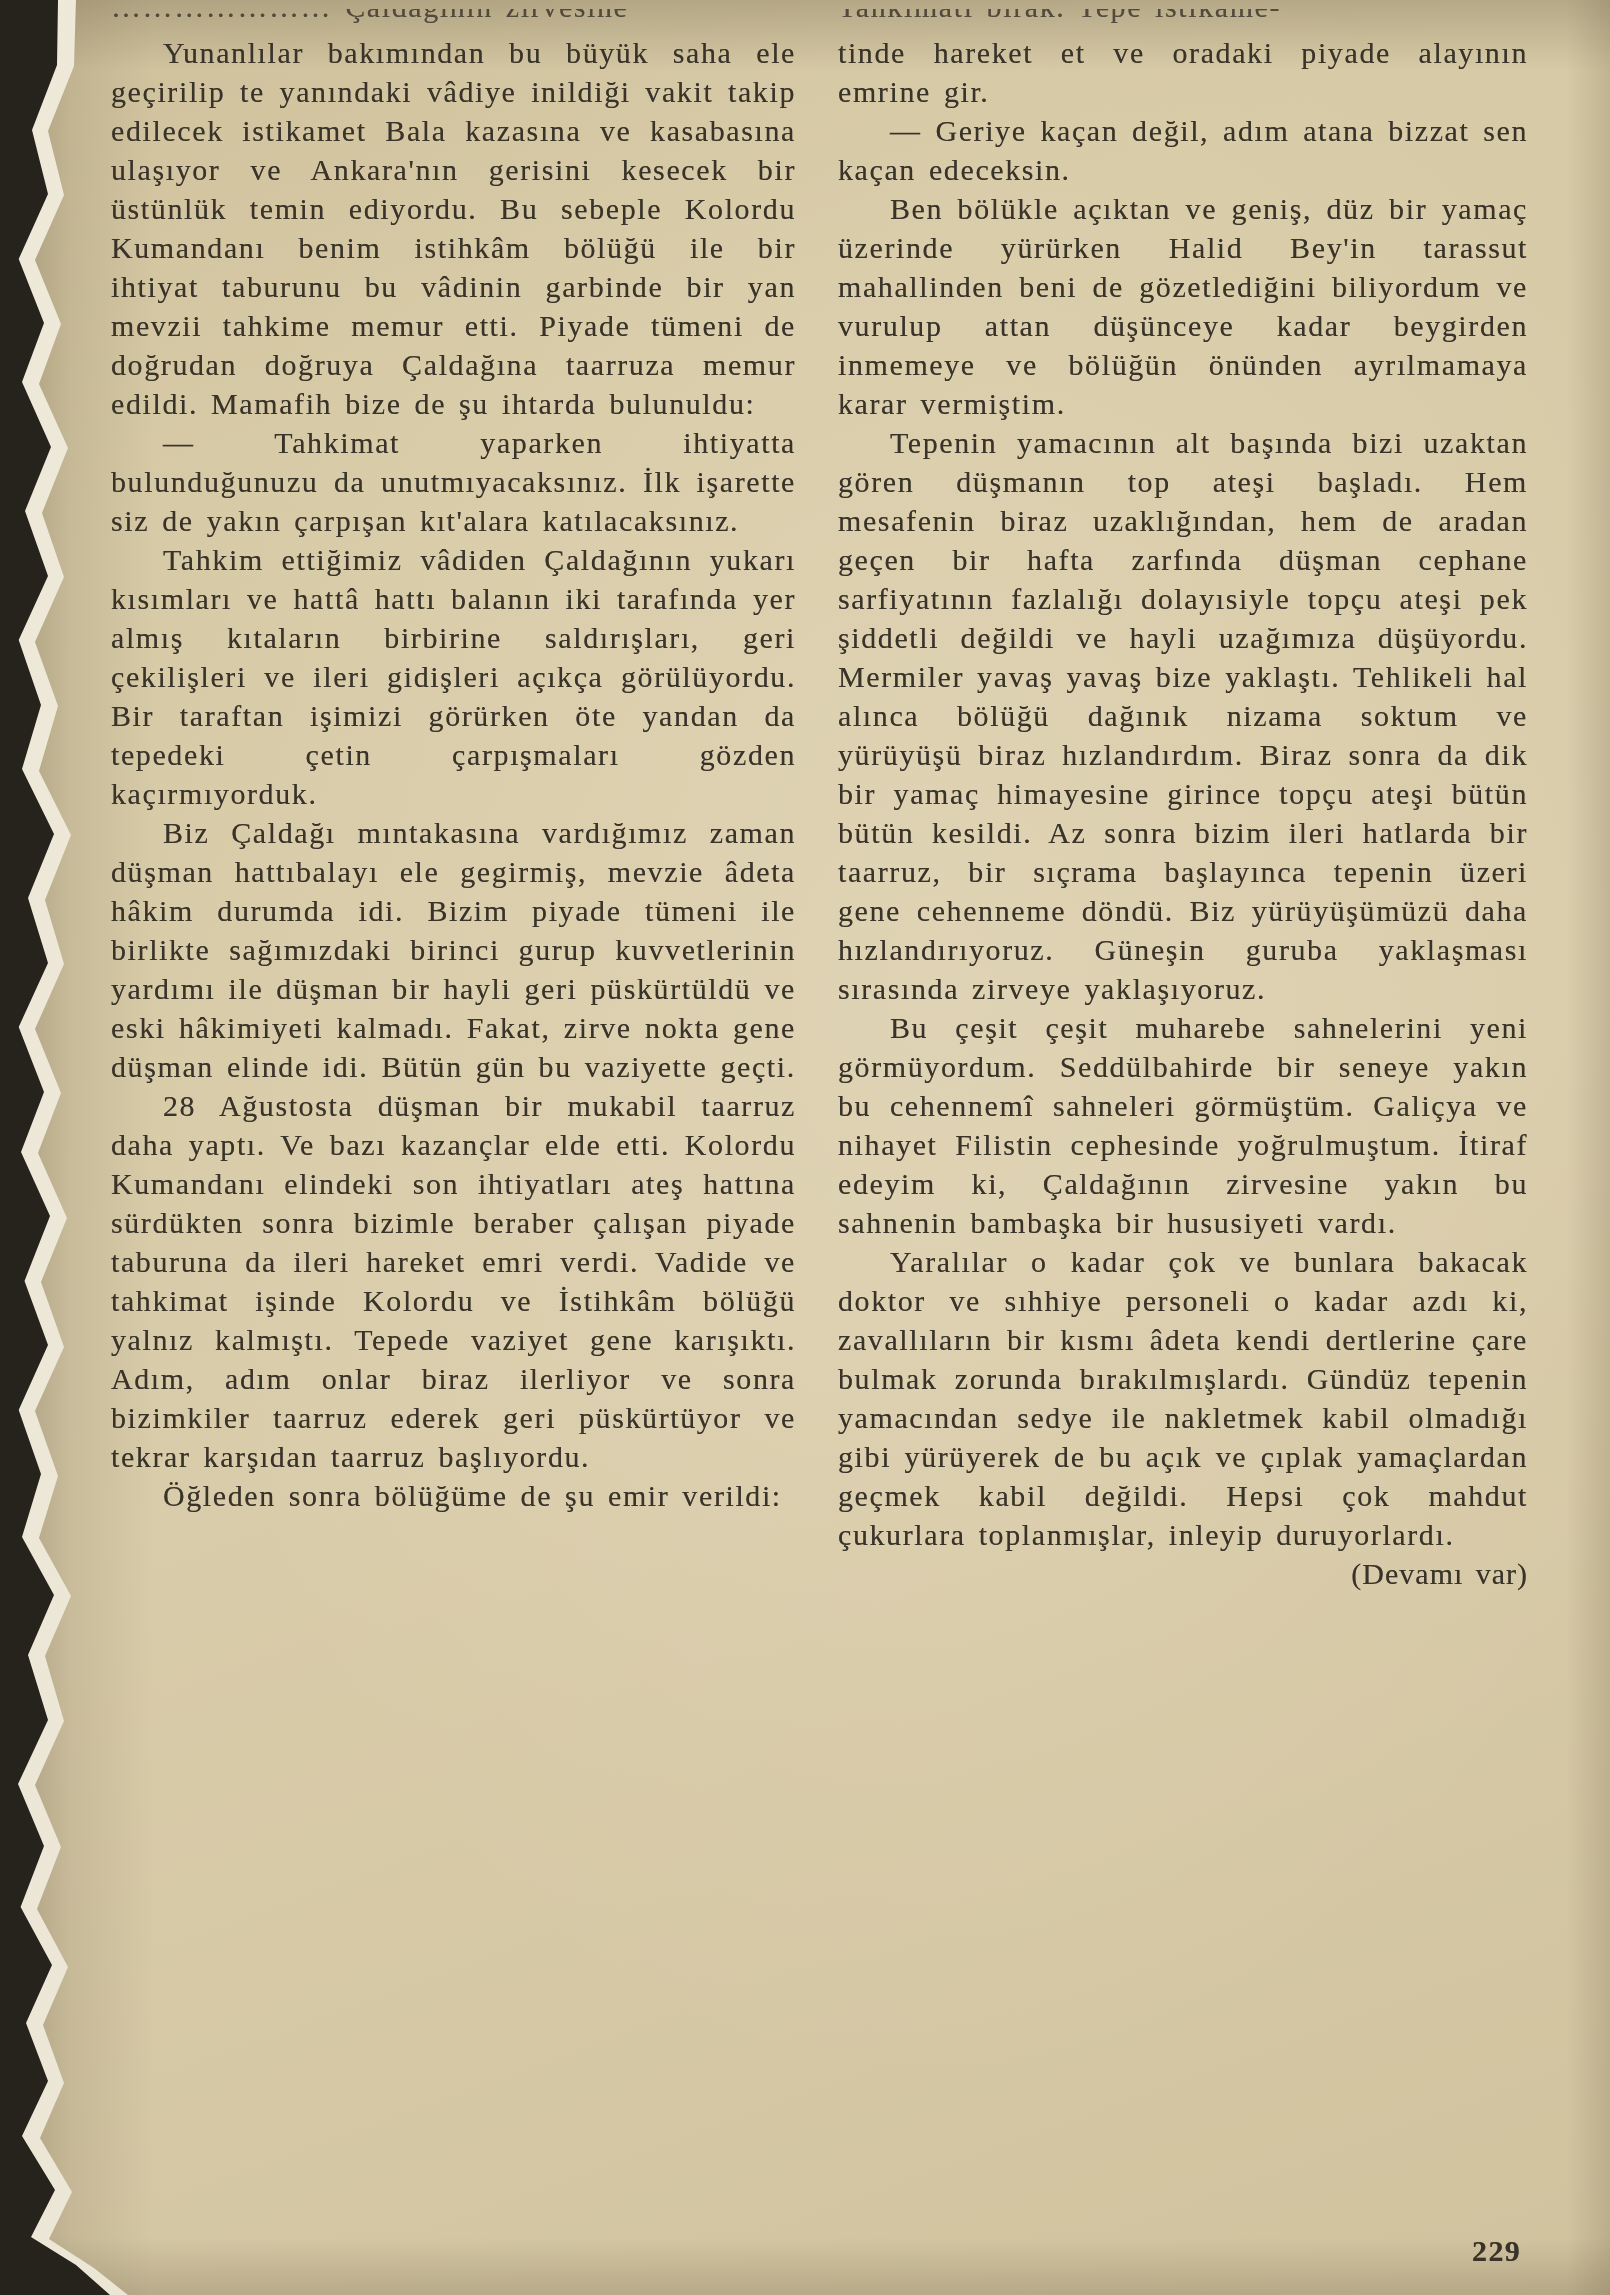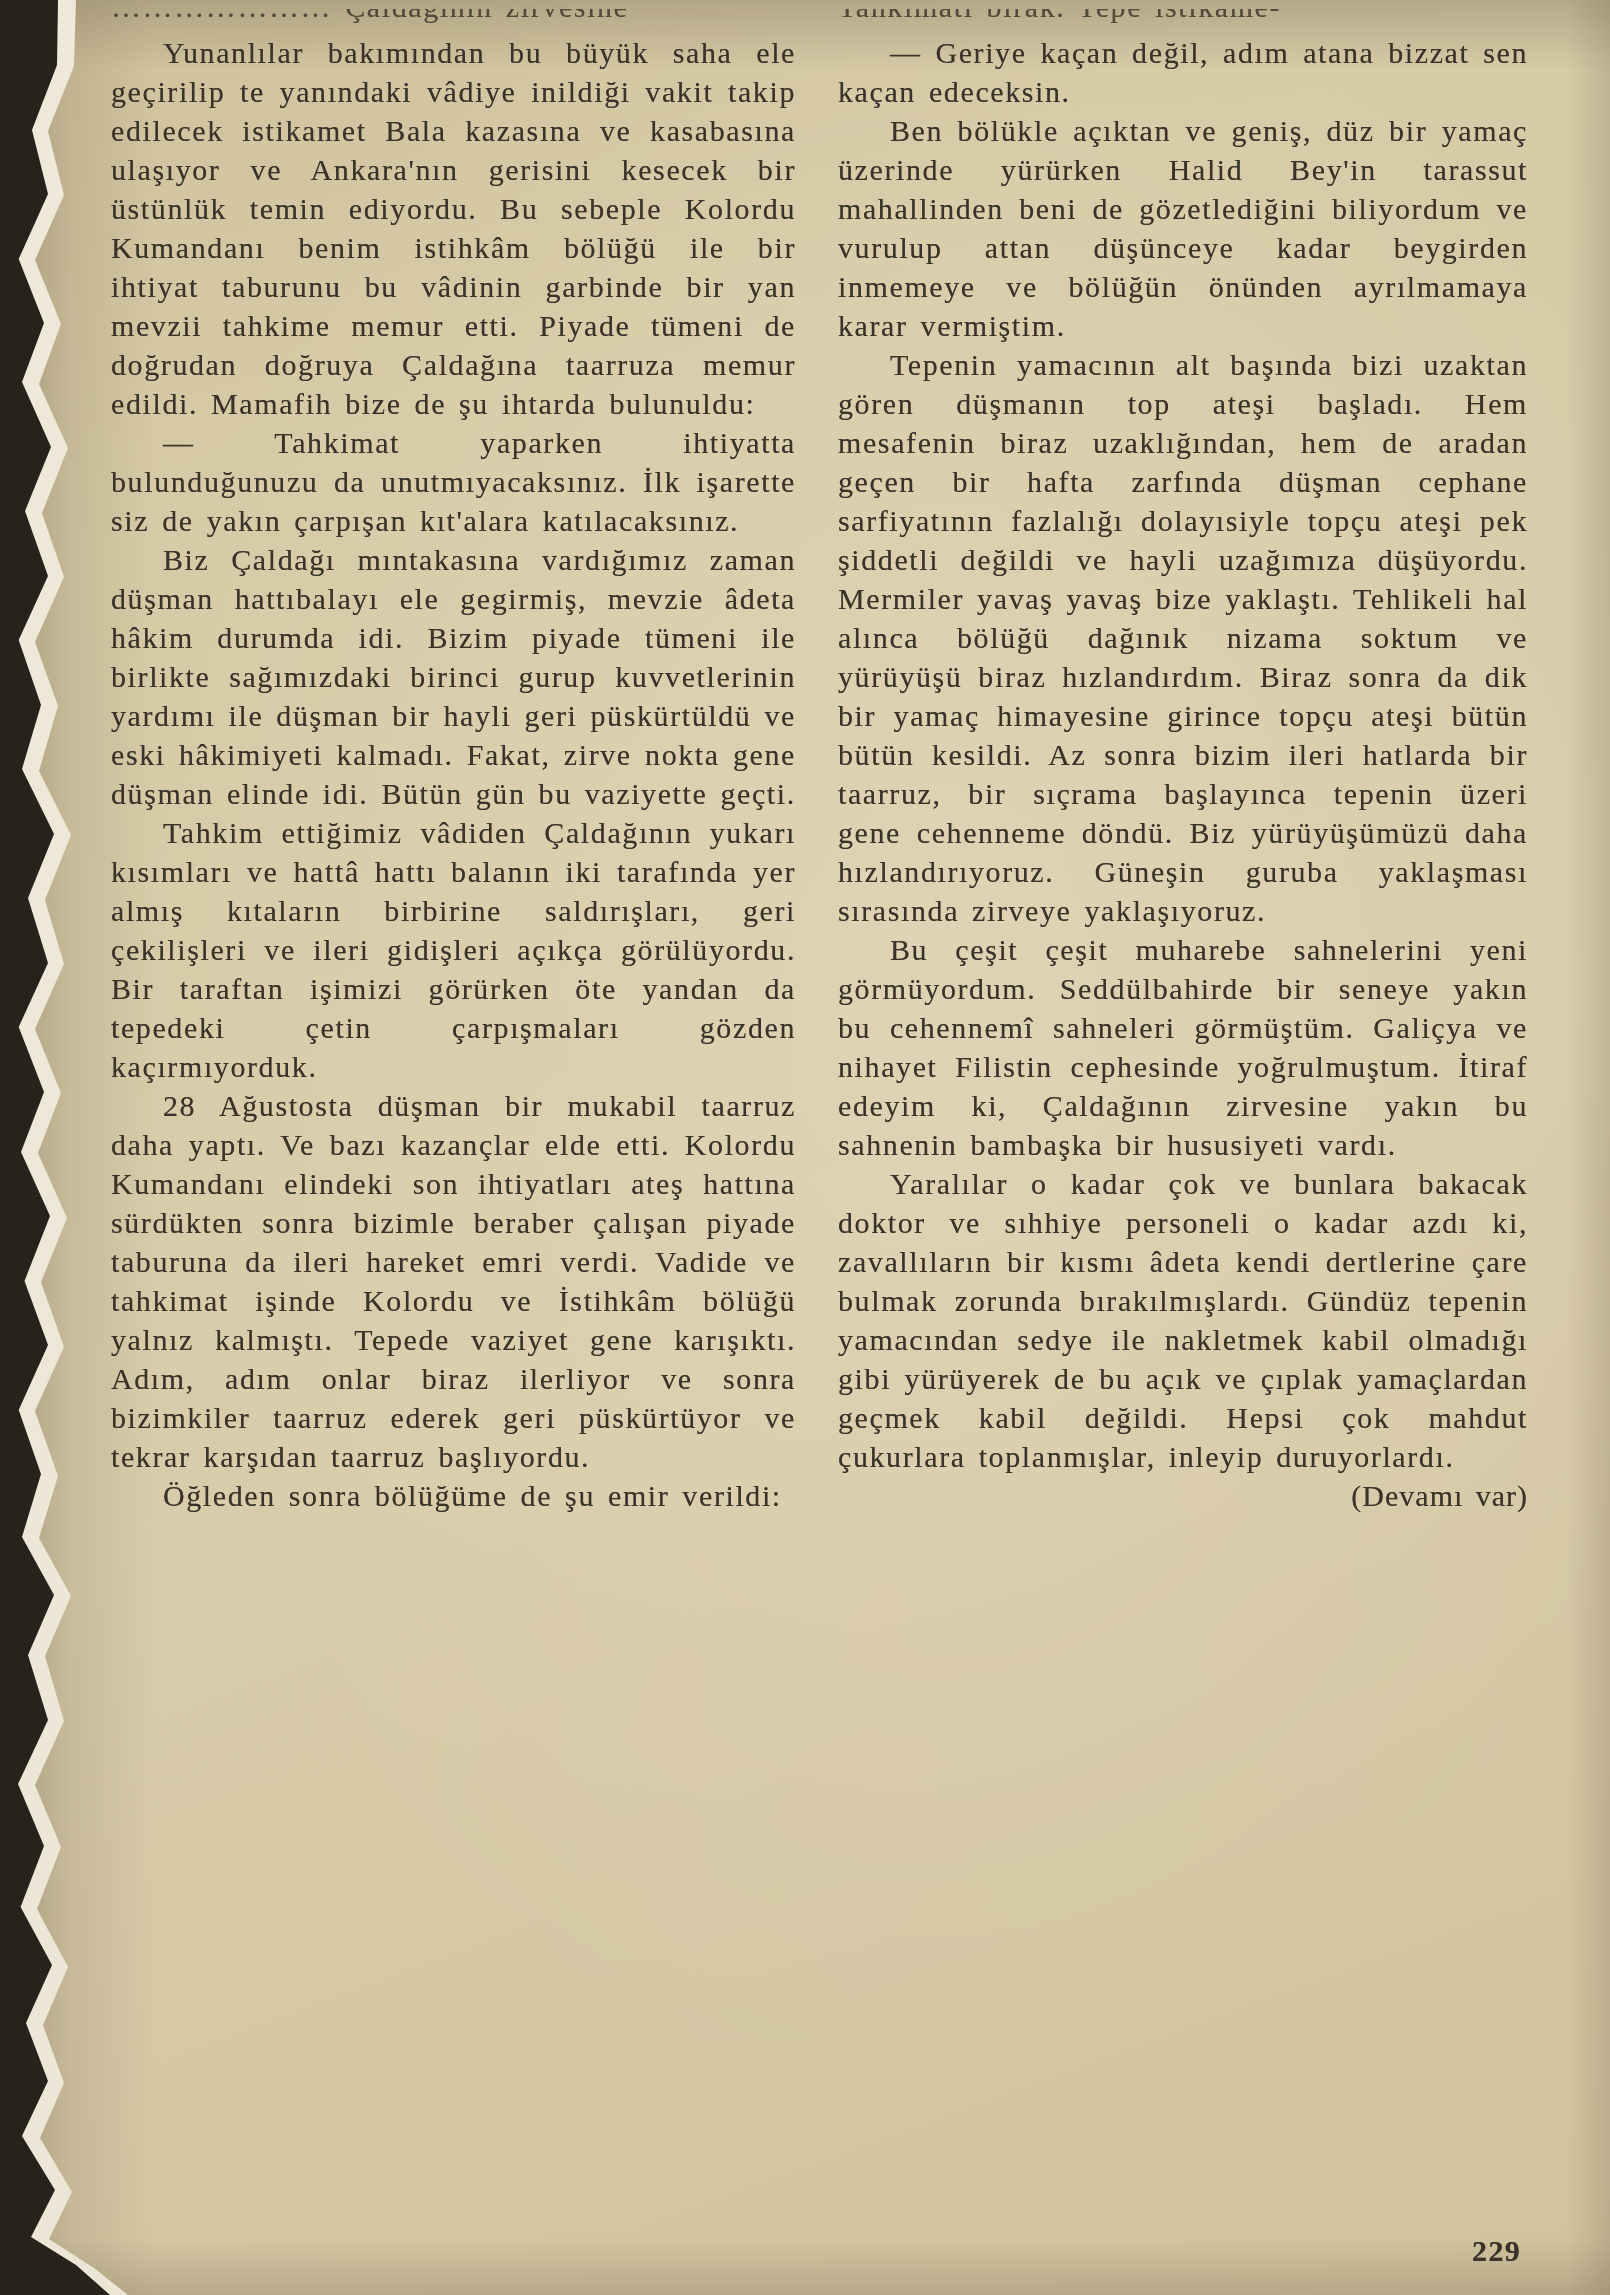--- a/index.html
+++ b/index.html
@@ -85,32 +85,33 @@
   <div class="shade-right"></div>
   <div class="shade-bottom"></div>
 
   <div class="col col-left">
     <div class="cut-line">
       <span>………………… Çaldağının zirvesine</span>
     </div>
     <div class="paras">
         <p class="para indent">Yunanlılar bakımından bu büyük saha ele geçirilip te yanındaki vâdiye inildiği vakit takip edilecek istikamet Bala kazasına ve kasabasına ulaşıyor ve Ankara'nın gerisini kesecek bir üstünlük temin ediyordu. Bu sebeple Kolordu Kumandanı benim istihkâm bölüğü ile bir ihtiyat taburunu bu vâdinin garbinde bir yan mevzii tahkime memur etti. Piyade tümeni de doğrudan doğruya Çaldağına taarruza memur edildi. Mamafih bize de şu ihtarda bulunuldu:</p>
         <p class="para indent">— Tahkimat yaparken ihtiyatta bulunduğunuzu da unutmıyacaksınız. İlk işarette siz de yakın çarpışan kıt'alara katılacaksınız.</p>
+        <p class="para indent">Tahkim ettiğimiz vâdiden Çaldağının yukarı kısımları ve hattâ hattı balanın iki tarafında yer almış kıtaların birbirine saldırışları, geri çekilişleri ve ileri gidişleri açıkça görülüyordu. Bir taraftan işimizi görürken öte yandan da tepedeki çetin çarpışmaları gözden kaçırmıyorduk.</p>
         <p class="para indent">Biz Çaldağı mıntakasına vardığımız zaman düşman hattıbalayı ele gegirmiş, mevzie âdeta hâkim durumda idi. Bizim piyade tümeni ile birlikte sağımızdaki birinci gurup kuvvetlerinin yardımı ile düşman bir hayli geri püskürtüldü ve eski hâkimiyeti kalmadı. Fakat, zirve nokta gene düşman elinde idi. Bütün gün bu vaziyette geçti.</p>
-        <p class="para indent">Tahkim ettiğimiz vâdiden Çaldağının yukarı kısımları ve hattâ hattı balanın iki tarafında yer almış kıtaların birbirine saldırışları, geri çekilişleri ve ileri gidişleri açıkça görülüyordu. Bir taraftan işimizi görürken öte yandan da tepedeki çetin çarpışmaları gözden kaçırmıyorduk.</p>
         <p class="para indent">28 Ağustosta düşman bir mukabil taarruz daha yaptı. Ve bazı kazançlar elde etti. Kolordu Kumandanı elindeki son ihtiyatları ateş hattına sürdükten sonra bizimle beraber çalışan piyade taburuna da ileri hareket emri verdi. Vadide ve tahkimat işinde Kolordu ve İstihkâm bölüğü yalnız kalmıştı. Tepede vaziyet gene karışıktı. Adım, adım onlar biraz ilerliyor ve sonra bizimkiler taarruz ederek geri püskürtüyor ve tekrar karşıdan taarruz başlıyordu.</p>
         <p class="para indent">Öğleden sonra bölüğüme de şu emir verildi:</p>
       </div>
   </div>
 
   <div class="col col-right">
     <div class="cut-line">
       <span>Tahkimatı bırak. Tepe istikame-</span>
     </div>
     <div class="paras">
+        <p class="para">tinde hareket et ve oradaki piyade alayının emrine gir.</p>
         <p class="para indent">— Geriye kaçan değil, adım atana bizzat sen kaçan edeceksin.</p>
         <p class="para indent">Ben bölükle açıktan ve geniş, düz bir yamaç üzerinde yürürken Halid Bey'in tarassut mahallinden beni de gözetlediğini biliyordum ve vurulup attan düşünceye kadar beygirden inmemeye ve bölüğün önünden ayrılmamaya karar vermiştim.</p>
         <p class="para indent">Tepenin yamacının alt başında bizi uzaktan gören düşmanın top ateşi başladı. Hem mesafenin biraz uzaklığından, hem de aradan geçen bir hafta zarfında düşman cephane sarfiyatının fazlalığı dolayısiyle topçu ateşi pek şiddetli değildi ve hayli uzağımıza düşüyordu. Mermiler yavaş yavaş bize yaklaştı. Tehlikeli hal alınca bölüğü dağınık nizama soktum ve yürüyüşü biraz hızlandırdım. Biraz sonra da dik bir yamaç himayesine girince topçu ateşi bütün bütün kesildi. Az sonra bizim ileri hatlarda bir taarruz, bir sıçrama başlayınca tepenin üzeri gene cehenneme döndü. Biz yürüyüşümüzü daha hızlandırıyoruz. Güneşin guruba yaklaşması sırasında zirveye yaklaşıyoruz.</p>
         <p class="para indent">Bu çeşit çeşit muharebe sahnelerini yeni görmüyordum. Seddülbahirde bir seneye yakın bu cehennemî sahneleri görmüştüm. Galiçya ve nihayet Filistin cephesinde yoğrulmuştum. İtiraf edeyim ki, Çaldağının zirvesine yakın bu sahnenin bambaşka bir hususiyeti vardı.</p>
         <p class="para indent">Yaralılar o kadar çok ve bunlara bakacak doktor ve sıhhiye personeli o kadar azdı ki, zavallıların bir kısmı âdeta kendi dertlerine çare bulmak zorunda bırakılmışlardı. Gündüz tepenin yamacından sedye ile nakletmek kabil olmadığı gibi yürüyerek de bu açık ve çıplak yamaçlardan geçmek kabil değildi. Hepsi çok mahdut çukurlara toplanmışlar, inleyip duruyorlardı. <span class="bold-suffix">(Devamı var)</span></p>
       </div>
   </div>
 
   <div class="page-number">229</div>
 </div>

